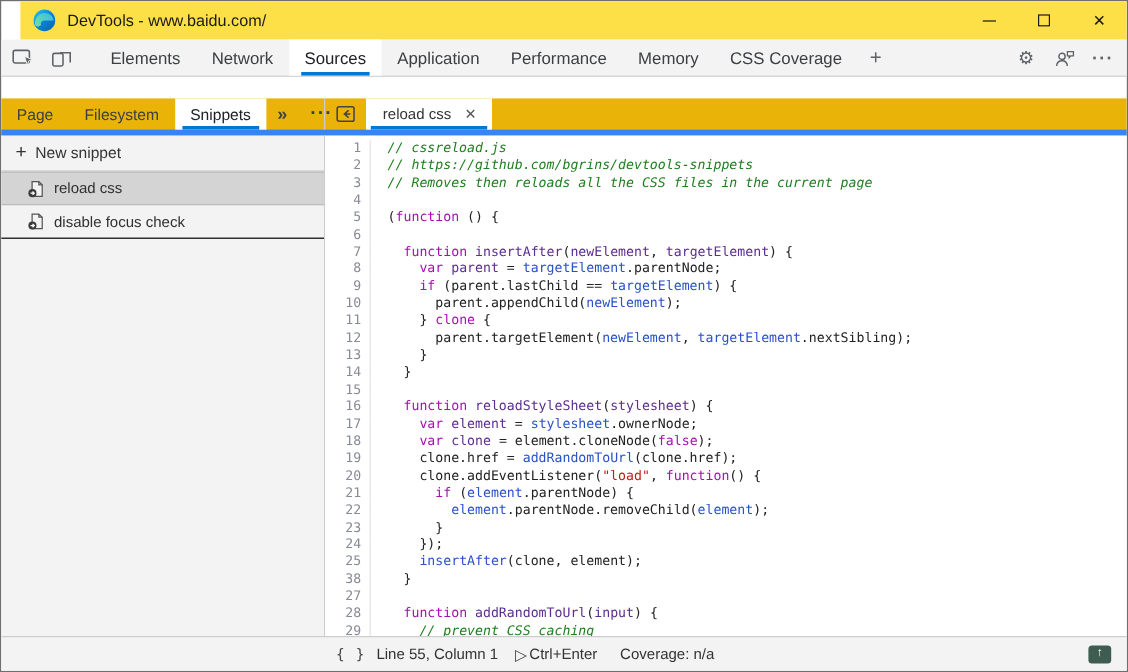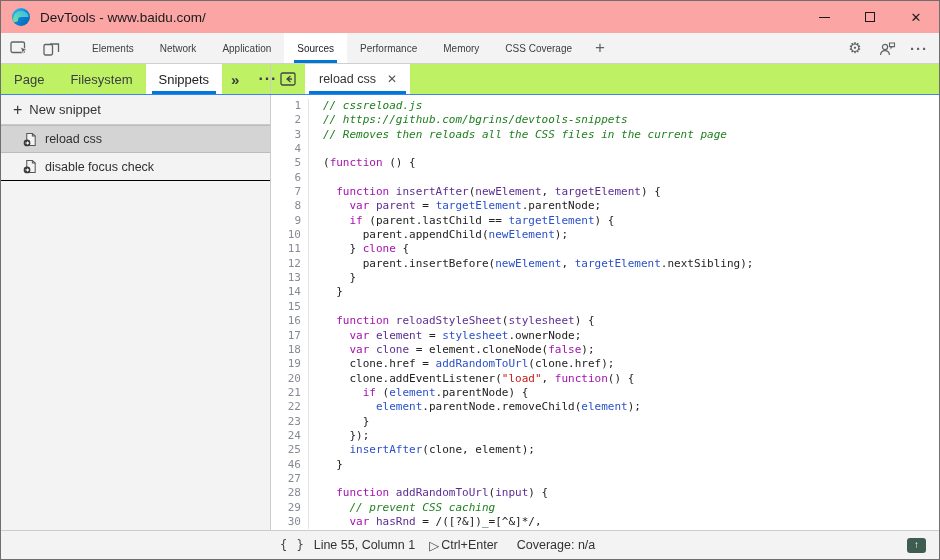--- a/index.html
+++ b/index.html
@@ -1,43 +1,43 @@
 <!DOCTYPE html>
 <html style="--accent: #0078d4; --tok-c: #1d7f1d; --tok-k: #a412ae; --tok-s: #c41a16; --tok-d: #5c2d91; --tok-b: #2b51c9; --tok-p: #222222;"><head>
 <meta charset="utf-8">
 <style>
   * { margin:0; padding:0; box-sizing:border-box; }
   html,body { width:940px; height:560px; font-family:"Liberation Sans", sans-serif; background:#fff; }
   .window { width:940px; height:560px; border:1px solid #6f6f6f; display:flex; flex-direction:column; overflow:hidden; background:#fff; }
 
   
-  .titlebar { height:32px; background:#fca5a5; display:flex; align-items:center; flex:0 0 auto; }
+  .titlebar { height:32px; background:#fde047; display:flex; align-items:center; flex:0 0 auto;margin-left:16px; }
   .edge-logo { width:20px; height:20px; margin-left:10px; flex:0 0 auto; }
   .title-text { font-size:13.5px; color:#1a1a1a; margin-left:9px; flex:1 1 auto; white-space:nowrap; }
   .win-btns { display:flex; align-items:center; height:100%; }
   .win-btn { width:46px; height:100%; display:flex; align-items:center; justify-content:center; color:#1a1a1a; font-size:13px; cursor:default; }
   .win-btn .sq { width:10px; height:10px; border:1px solid #1a1a1a; display:inline-block; }
   .win-btn .minus { width:11px; height:1px; background:#1a1a1a; display:inline-block; }
 
   
   .toolbar { height:31px; background:#f3f3f3; border-bottom:1px solid #cfcfcf; display:flex; align-items:stretch; flex:0 0 auto; }
   .tool-icon { width:32px; display:flex; align-items:center; justify-content:center; color:#5f6368; }
   .tool-icon:first-child { margin-left:2px; }
   .main-tabs { display:flex; align-items:stretch; margin-left:12px; }
-  .main-tab { position:relative; display:flex; align-items:center; padding:0 13px; font-size:10px; color:#3c4043; white-space:nowrap; }
+  .main-tab { position:relative; display:flex; align-items:center; padding:0 13px; font-size:14px; color:#3c4043; white-space:nowrap; }
   .main-tab.active { background:#fff; color:#202124; }
   .main-tab.active::after { content:""; position:absolute; left:10px; right:10px; bottom:0; height:3px; background:var(--accent); }
   .plus-btn { display:flex; align-items:center; justify-content:center; width:30px; font-size:17px; color:#5f6368; font-weight:400; }
   .toolbar-spacer { flex:1 1 auto; }
   .right-icons { display:flex; align-items:center; margin-right:4px; }
   .right-icon { width:32px; height:100%; display:flex; align-items:center; justify-content:center; color:#5f6368; font-size:15px; }
   .dots { font-size:15px; letter-spacing:1px; color:#5f6368; font-weight:bold; }
 
   
-  .subbar { height:31px; background:#bef264; border-bottom:1px solid #3b82f6; display:flex; flex:0 0 auto; }
+  .subbar { height:31px; background:#eab308; border-bottom:5px solid #3b82f6; display:flex; flex:0 0 auto;margin-top:18px; }
   .side-tabs { width:270px; flex:0 0 auto; display:flex; align-items:stretch; border-right:1px solid #cccccc; }
   .side-tab { position:relative; display:flex; align-items:center; padding:0 13px; font-size:13px; color:#3c4043; }
   .side-tab.active { background:#fff; color:#202124; }
   .side-tab.active::after { content:""; position:absolute; left:6px; right:6px; bottom:0; height:3px; background:var(--accent); }
   .chev { display:flex; align-items:center; padding:0 9px; color:#3c4043; font-size:15px; font-weight:bold; }
   .side-more { display:flex; align-items:center; padding:0 10px; color:#3c4043; font-weight:bold; letter-spacing:1px; }
   .editor-tabbar { flex:1 1 auto; display:flex; align-items:stretch; }
   .nav-back { width:34px; display:flex; align-items:center; justify-content:center; color:#444; }
   .editor-tab { position:relative; background:#fff; display:flex; align-items:center; gap:8px; padding:0 10px 0 14px; font-size:12.5px; color:#333; }
   .editor-tab::after { content:""; position:absolute; left:4px; right:4px; bottom:0; height:3px; background:var(--accent); }
@@ -116,22 +116,22 @@
     </span>
     <span class="tool-icon">
       <svg width="19" height="17" viewBox="0 0 19 17">
           <path d="M8 4 L16.5 4 L16.5 12" fill="none" stroke="#5f6368" stroke-width="1.3"></path>
           <rect x="2" y="4.5" width="8.5" height="10.5" rx="1.4" fill="#f3f3f3" stroke="#5f6368" stroke-width="1.3"></rect>
         </svg>
     </span>
     <div class="main-tabs" id="main-tabs">
         <span class="main-tab">Elements</span>
         <span class="main-tab">Network</span>
+        <span class="main-tab active">Sources</span>
         <span class="main-tab">Application</span>
-        <span class="main-tab active">Sources</span>
         <span class="main-tab">Performance</span>
         <span class="main-tab">Memory</span>
         <span class="main-tab">CSS Coverage</span>
       </div>
     <span class="plus-btn">+</span>
     <span class="toolbar-spacer"></span>
     <div class="right-icons">
       <span class="right-icon">⚙</span>
       <span class="right-icon">
         <svg width="17" height="15" viewBox="0 0 17 15">
@@ -200,35 +200,35 @@
         <div class="code-line"><span class="ln">2</span><span class="gut"></span><span class="lc"><span class="tk-c">// https://github.com/bgrins/devtools-snippets</span></span></div>
         <div class="code-line"><span class="ln">3</span><span class="gut"></span><span class="lc"><span class="tk-c">// Removes then reloads all the CSS files in the current page</span></span></div>
         <div class="code-line"><span class="ln">4</span><span class="gut"></span><span class="lc"></span></div>
         <div class="code-line"><span class="ln">5</span><span class="gut"></span><span class="lc"><span class="tk-p">(</span><span class="tk-k">function</span><span class="tk-p"> () {</span></span></div>
         <div class="code-line"><span class="ln">6</span><span class="gut"></span><span class="lc"></span></div>
         <div class="code-line"><span class="ln">7</span><span class="gut"></span><span class="lc"><span class="tk-p">  </span><span class="tk-k">function</span><span class="tk-p"> </span><span class="tk-d">insertAfter</span><span class="tk-p">(</span><span class="tk-d">newElement</span><span class="tk-p">, </span><span class="tk-d">targetElement</span><span class="tk-p">) {</span></span></div>
         <div class="code-line"><span class="ln">8</span><span class="gut"></span><span class="lc"><span class="tk-p">    </span><span class="tk-k">var</span><span class="tk-p"> </span><span class="tk-d">parent</span><span class="tk-p"> = </span><span class="tk-b">targetElement</span><span class="tk-p">.parentNode;</span></span></div>
         <div class="code-line"><span class="ln">9</span><span class="gut"></span><span class="lc"><span class="tk-p">    </span><span class="tk-k">if</span><span class="tk-p"> (parent.lastChild == </span><span class="tk-b">targetElement</span><span class="tk-p">) {</span></span></div>
         <div class="code-line"><span class="ln">10</span><span class="gut"></span><span class="lc"><span class="tk-p">      parent.appendChild(</span><span class="tk-b">newElement</span><span class="tk-p">);</span></span></div>
         <div class="code-line"><span class="ln">11</span><span class="gut"></span><span class="lc"><span class="tk-p">    } </span><span class="tk-k">clone</span><span class="tk-p"> {</span></span></div>
-        <div class="code-line"><span class="ln">12</span><span class="gut"></span><span class="lc"><span class="tk-p">      parent.insertBefore(</span><span class="tk-b">newElement</span><span class="tk-p">, </span><span class="tk-b">targetElement</span><span class="tk-p">.nextSibling);</span></span></div>
+        <div class="code-line"><span class="ln">12</span><span class="gut"></span><span class="lc"><span class="tk-p">      parent.targetElement(</span><span class="tk-b">newElement</span><span class="tk-p">, </span><span class="tk-b">targetElement</span><span class="tk-p">.nextSibling);</span></span></div>
         <div class="code-line"><span class="ln">13</span><span class="gut"></span><span class="lc"><span class="tk-p">    }</span></span></div>
         <div class="code-line"><span class="ln">14</span><span class="gut"></span><span class="lc"><span class="tk-p">  }</span></span></div>
         <div class="code-line"><span class="ln">15</span><span class="gut"></span><span class="lc"></span></div>
         <div class="code-line"><span class="ln">16</span><span class="gut"></span><span class="lc"><span class="tk-p">  </span><span class="tk-k">function</span><span class="tk-p"> </span><span class="tk-d">reloadStyleSheet</span><span class="tk-p">(</span><span class="tk-d">stylesheet</span><span class="tk-p">) {</span></span></div>
         <div class="code-line"><span class="ln">17</span><span class="gut"></span><span class="lc"><span class="tk-p">    </span><span class="tk-k">var</span><span class="tk-p"> </span><span class="tk-d">element</span><span class="tk-p"> = </span><span class="tk-b">stylesheet</span><span class="tk-p">.ownerNode;</span></span></div>
         <div class="code-line"><span class="ln">18</span><span class="gut"></span><span class="lc"><span class="tk-p">    </span><span class="tk-k">var</span><span class="tk-p"> </span><span class="tk-d">clone</span><span class="tk-p"> = element.cloneNode(</span><span class="tk-k">false</span><span class="tk-p">);</span></span></div>
         <div class="code-line"><span class="ln">19</span><span class="gut"></span><span class="lc"><span class="tk-p">    clone.href = </span><span class="tk-b">addRandomToUrl</span><span class="tk-p">(clone.href);</span></span></div>
         <div class="code-line"><span class="ln">20</span><span class="gut"></span><span class="lc"><span class="tk-p">    clone.addEventListener(</span><span class="tk-s">"load"</span><span class="tk-p">, </span><span class="tk-k">function</span><span class="tk-p">() {</span></span></div>
         <div class="code-line"><span class="ln">21</span><span class="gut"></span><span class="lc"><span class="tk-p">      </span><span class="tk-k">if</span><span class="tk-p"> (</span><span class="tk-b">element</span><span class="tk-p">.parentNode) {</span></span></div>
         <div class="code-line"><span class="ln">22</span><span class="gut"></span><span class="lc"><span class="tk-p">        </span><span class="tk-b">element</span><span class="tk-p">.parentNode.removeChild(</span><span class="tk-b">element</span><span class="tk-p">);</span></span></div>
         <div class="code-line"><span class="ln">23</span><span class="gut"></span><span class="lc"><span class="tk-p">      }</span></span></div>
         <div class="code-line"><span class="ln">24</span><span class="gut"></span><span class="lc"><span class="tk-p">    });</span></span></div>
         <div class="code-line"><span class="ln">25</span><span class="gut"></span><span class="lc"><span class="tk-p">    </span><span class="tk-b">insertAfter</span><span class="tk-p">(clone, element);</span></span></div>
-        <div class="code-line"><span class="ln">46</span><span class="gut"></span><span class="lc"><span class="tk-p">  }</span></span></div>
+        <div class="code-line"><span class="ln">38</span><span class="gut"></span><span class="lc"><span class="tk-p">  }</span></span></div>
         <div class="code-line"><span class="ln">27</span><span class="gut"></span><span class="lc"></span></div>
         <div class="code-line"><span class="ln">28</span><span class="gut"></span><span class="lc"><span class="tk-p">  </span><span class="tk-k">function</span><span class="tk-p"> </span><span class="tk-d">addRandomToUrl</span><span class="tk-p">(</span><span class="tk-d">input</span><span class="tk-p">) {</span></span></div>
         <div class="code-line"><span class="ln">29</span><span class="gut"></span><span class="lc"><span class="tk-p">    </span><span class="tk-c">// prevent CSS caching</span></span></div>
         <div class="code-line"><span class="ln">30</span><span class="gut"></span><span class="lc"><span class="tk-p">    </span><span class="tk-k">var</span><span class="tk-p"> </span><span class="tk-d">hasRnd</span><span class="tk-p"> = /([?&amp;])_=[^&amp;]*/,</span></span></div>
       </div>
   </div>
 
   <div class="statusbar">
     <span class="sb-format">{ }</span>
     <span class="sb-linecol">Line 55, Column 1</span>

